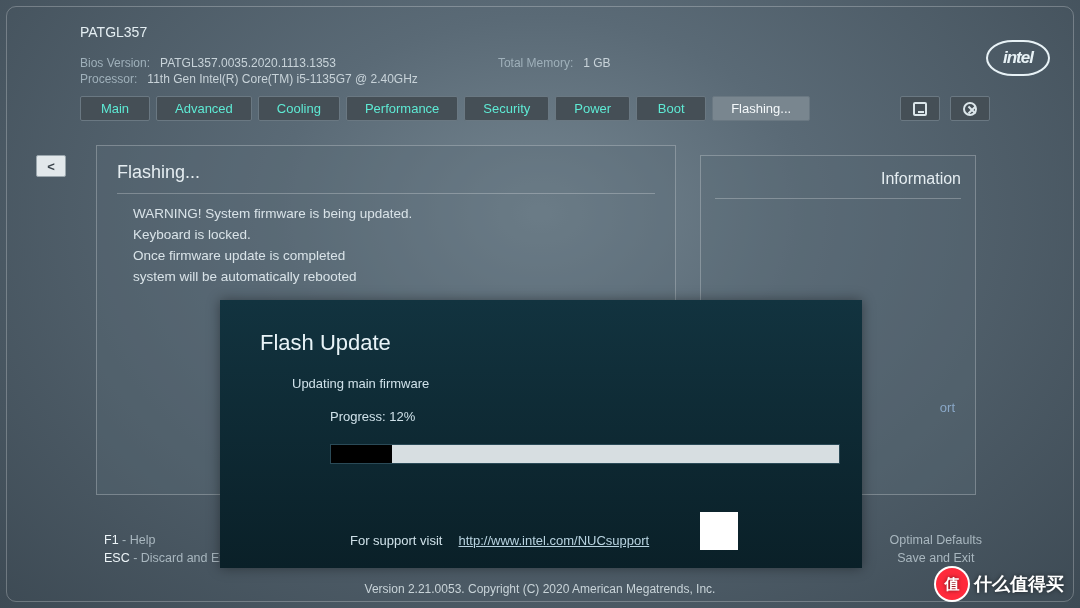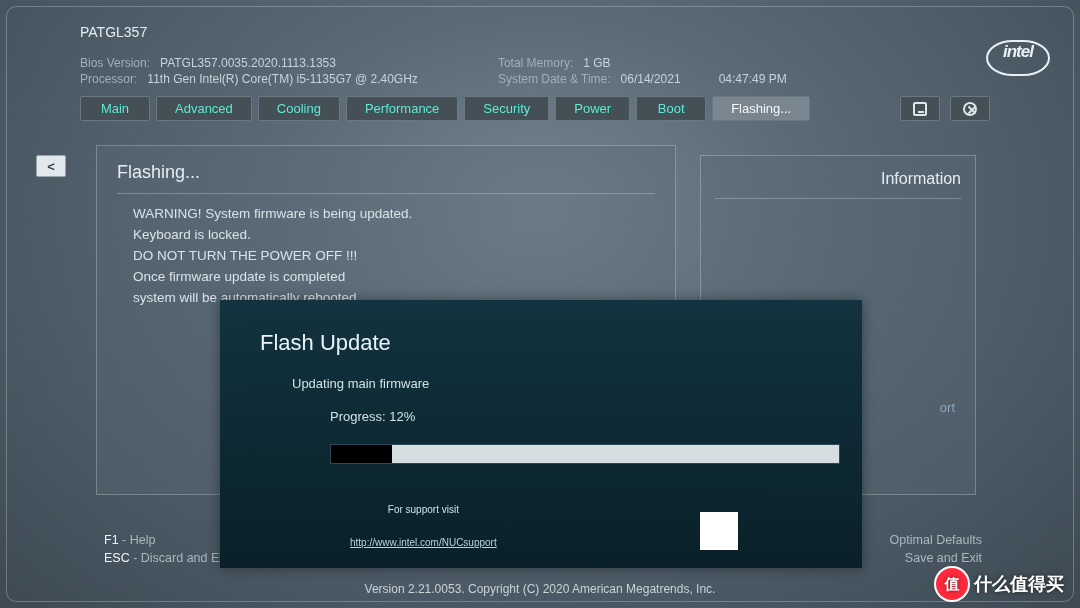--- a/index.html
+++ b/index.html
@@ -24,21 +24,21 @@
   .header .model { font-size: 14px; color: #e4eef2; margin-bottom: 16px; }
   .header .row { display: flex; gap: 10px; margin-bottom: 2px; }
   .header .label { color: #9fb0ba; }
   .header-cols { display: flex; gap: 80px; }
 
   
   .intel-logo {
     position: absolute; right: 30px; top: 40px;
     width: 64px; height: 36px;
     border: 2px solid #e8f2f6; border-radius: 50%/60%;
-    display:flex; align-items:flex-start; justify-content:center;
+    display:flex; align-items:center; justify-content:center;
     color:#e8f2f6; font-style: italic; font-weight:bold; font-size:17px;
     letter-spacing:-1px;
   }
 
   
   .tabs {
     position: absolute; left: 80px; top: 96px; display:flex; gap:6px;
     font-size: 13px;
   }
   .tab {
@@ -86,21 +86,21 @@
     padding: 14px; font-size:13px;
   }
   .info-panel h3 { text-align:right; font-weight:normal; font-size:16px; color:#e5edf1; border-bottom:1px solid rgba(255,255,255,0.25); padding-bottom:10px;}
   .info-panel .port { color:#8aa8c8; position:absolute; right:20px; top:244px;}
 
   
   .footer-left {
     position:absolute; left:104px; bottom:40px; font-size:12.5px; line-height:1.5;
   }
   .footer-right {
-    position:absolute; right:98px; bottom:40px; font-size:12.5px; line-height:1.5; text-align:right;
+    position:absolute; right:98px; bottom:40px; font-size:12.5px; line-height:1.5; text-align:center;
   }
   .footer-left .key, .footer-right .key { color:#eef5f8; }
   .footer-left .desc, .footer-right .desc { color:#a9b7bf; }
 
   .copyright {
     position:absolute; left:0; right:0; bottom:12px; text-align:center;
     font-size:12px; color:#c8d3d8;
   }
 
   
@@ -115,21 +115,21 @@
   .dialog .status { margin-left:32px; font-size:13px; margin-bottom:18px;}
   .dialog .progress-label { margin-left:70px; font-size:13px; margin-bottom:20px;}
   .prog-track {
     margin-left:70px; width:510px; height:20px; border:1px solid #2a4a57;
     background:#000; display:flex;
   }
   .prog-fill { background:#000; }
   .prog-rest { background:#d7dee1; flex:1; }
   .prog-fill{ width:12%; } 
   .dialog .support {
-    position:absolute; bottom:20px; left:130px; font-size:10px; display:flex; gap:22px; align-items:center;flex-direction:column;
+    position:absolute; bottom:20px; left:130px; font-size:13px; display:flex; gap:16px; align-items:center;
   }
   .dialog .support a { color:#b8d3e0; text-decoration: underline;}
   .dialog .spinner-box {
     position:absolute; right:124px; bottom:18px; width:38px; height:38px;
     background:#fff;
   }
 
   
   .watermark {
     position:absolute; right:16px; bottom:8px; display:flex; align-items:center; gap:6px;
@@ -158,26 +158,20 @@
       <div class="row">
         <span class="label">Processor:</span>
         <span>11th Gen Intel(R) Core(TM) i5-1135G7 @ 2.40GHz</span>
       </div>
     </div>
     <div>
       <div class="row">
         <span class="label">Total Memory:</span>
         <span>1 GB</span>
       </div>
-      <div class="row">
-        <span class="label">System Date &amp; Time:</span>
-        <span>06/14/2021</span>
-        <span style="width:18px"></span>
-        <span>04:47:49 PM</span>
-      </div>
     </div>
   </div>
 </div>
 
 <div class="intel-logo">
     <span>intel</span>
   </div>
 
 <div class="tabs">
   <div class="tab">Main</div>
@@ -199,21 +193,20 @@
     </div>
 </div>
 
 <div class="back-btn">&lt;</div>
 
 <div class="content-panel">
   <h2>Flashing...</h2>
   <div class="warn">
     <div>WARNING! System firmware is being updated.</div>
     <div>Keyboard is locked.</div>
-    <div>DO NOT TURN THE POWER OFF !!!</div>
     <div>Once firmware update is completed</div>
     <div>system will be automatically rebooted</div>
   </div>
 </div>
 
 <div class="info-panel">
   <h3>Information</h3>
   <span class="port">ort</span>
 </div>
 

